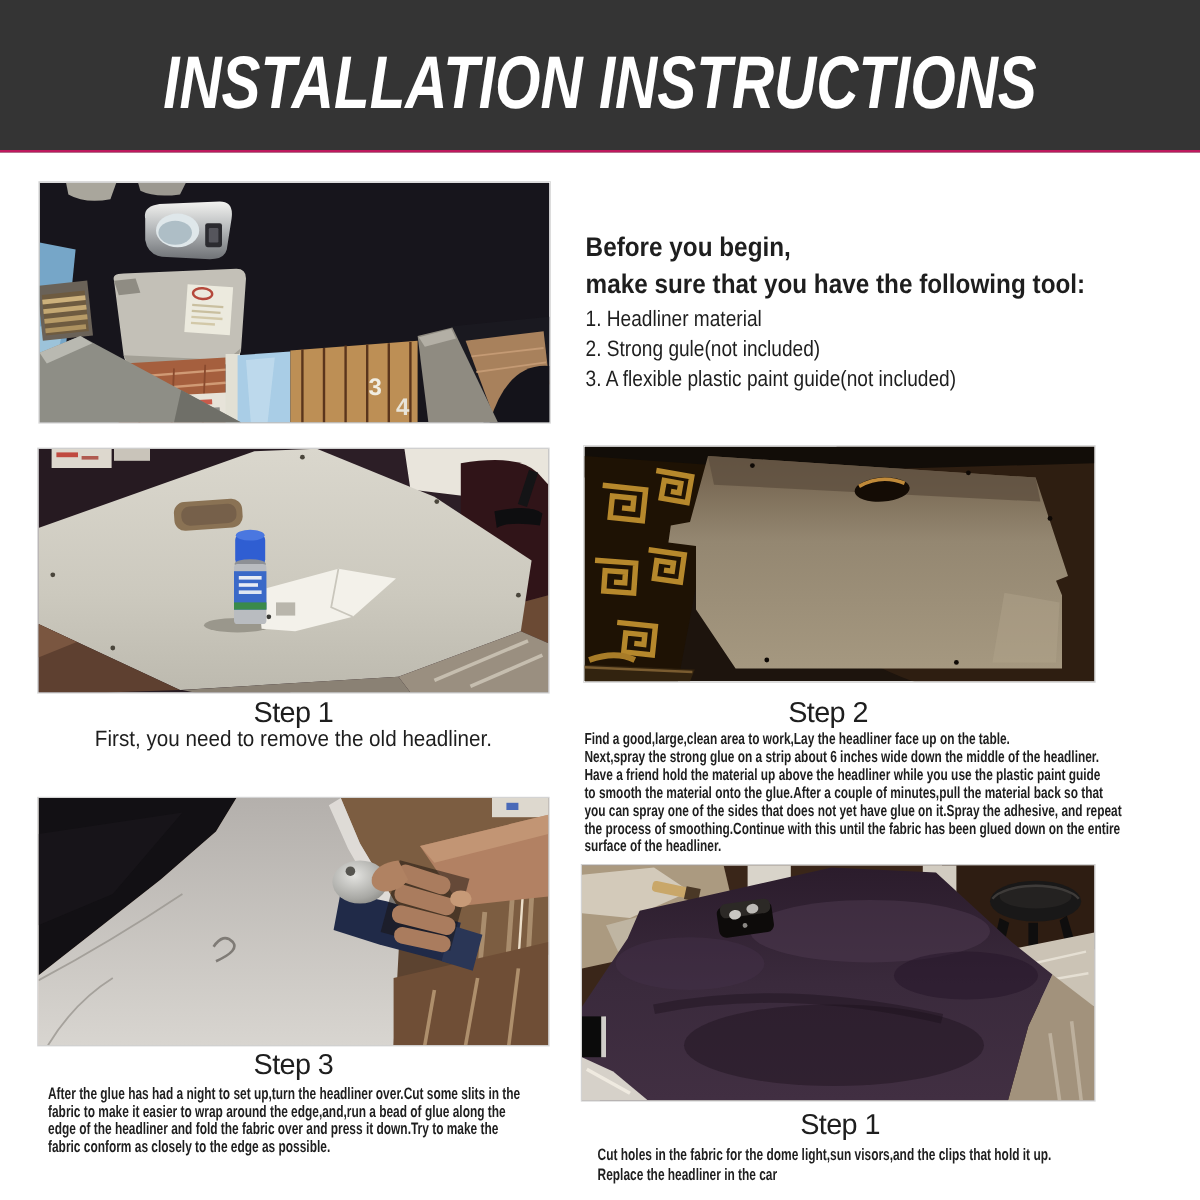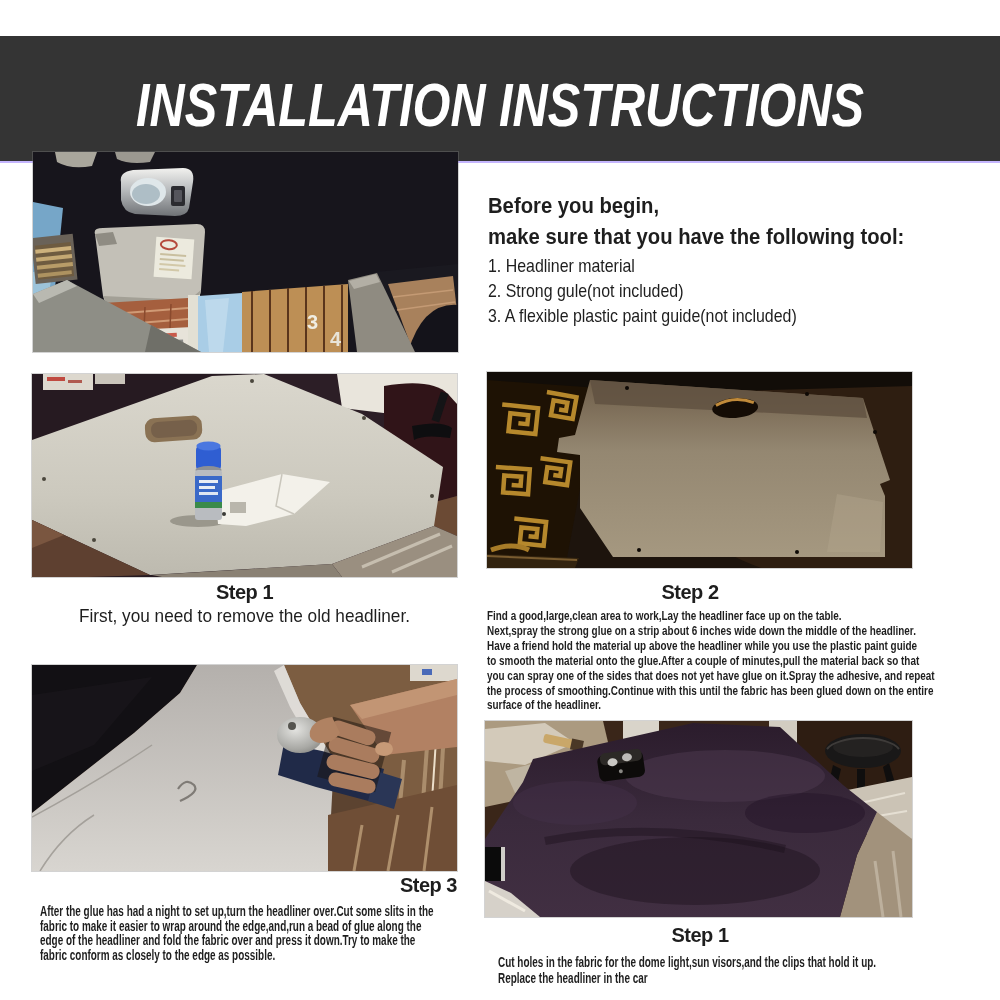--- a/index.html
+++ b/index.html
@@ -1,30 +1,30 @@
 <!DOCTYPE html>
 <html><head>
 <meta charset="utf-8">
 <style>
   html,body{margin:0;padding:0;background:#ffffff;}
   #page{position:relative;width:1000px;height:1000px;background:#ffffff;overflow:hidden;
         font-family:"Liberation Sans",sans-serif;color:#1e1e1e;}
   .abs{position:absolute;}
-  header#banner{position:absolute;left:0;top:0;width:1000px;height:125px;background:#343434;border-bottom:2px solid #c4b5fd;margin-top:36px;}
+  header#banner{position:absolute;left:0;top:0;width:1000px;height:125px;background:#343434;border-bottom:2px solid #be185d;}
   #banner svg{display:block;}
   figure.photo{position:absolute;margin:0;padding:0;overflow:hidden;box-shadow:0 0 0 1px rgba(130,130,130,.35);}
   figure.photo svg{display:block;width:100%;height:100%;}
   .intro-heading{left:488px;top:191px;width:560px;font-size:22.5px;font-weight:bold;line-height:30.5px;
                  transform:scaleX(.9);transform-origin:0 0;white-space:nowrap;}
   .intro-list{left:488px;top:253px;width:520px;font-size:18.5px;line-height:25px;
               transform:scaleX(.86);transform-origin:0 0;white-space:nowrap;}
-  .step-label{font-weight:bold;font-size:20px;letter-spacing:-.5px;text-align:center;}
+  .step-label{font-weight:normal;font-size:24px;letter-spacing:-.5px;text-align:center;}
   .step1-cap{left:32px;top:581px;width:425px;}
   .step2-cap{left:477px;top:581px;width:426px;}
-  .step3-cap{left:32px;top:874px;width:425px;text-align:right;}
+  .step3-cap{left:32px;top:874px;width:425px;}
   .step4-cap{left:487px;top:924px;width:426px;}
   .step1-desc{left:32px;top:605px;width:425px;font-size:18.5px;text-align:center;
               transform:scaleX(.93);transform-origin:50% 0;white-space:nowrap;}
   .para{font-weight:bold;white-space:pre-line;transform-origin:0 0;}
   .step2-para{left:487px;top:609px;width:655px;font-size:13.4px;line-height:14.9px;transform:scaleX(.74);}
   .step3-para{left:40px;top:905px;width:580px;font-size:13.8px;line-height:14.6px;transform:scaleX(.72);}
   .step4-para{left:498px;top:955px;width:560px;font-size:13.8px;line-height:15.5px;transform:scaleX(.72);}
 </style>
 </head>
 <body>

